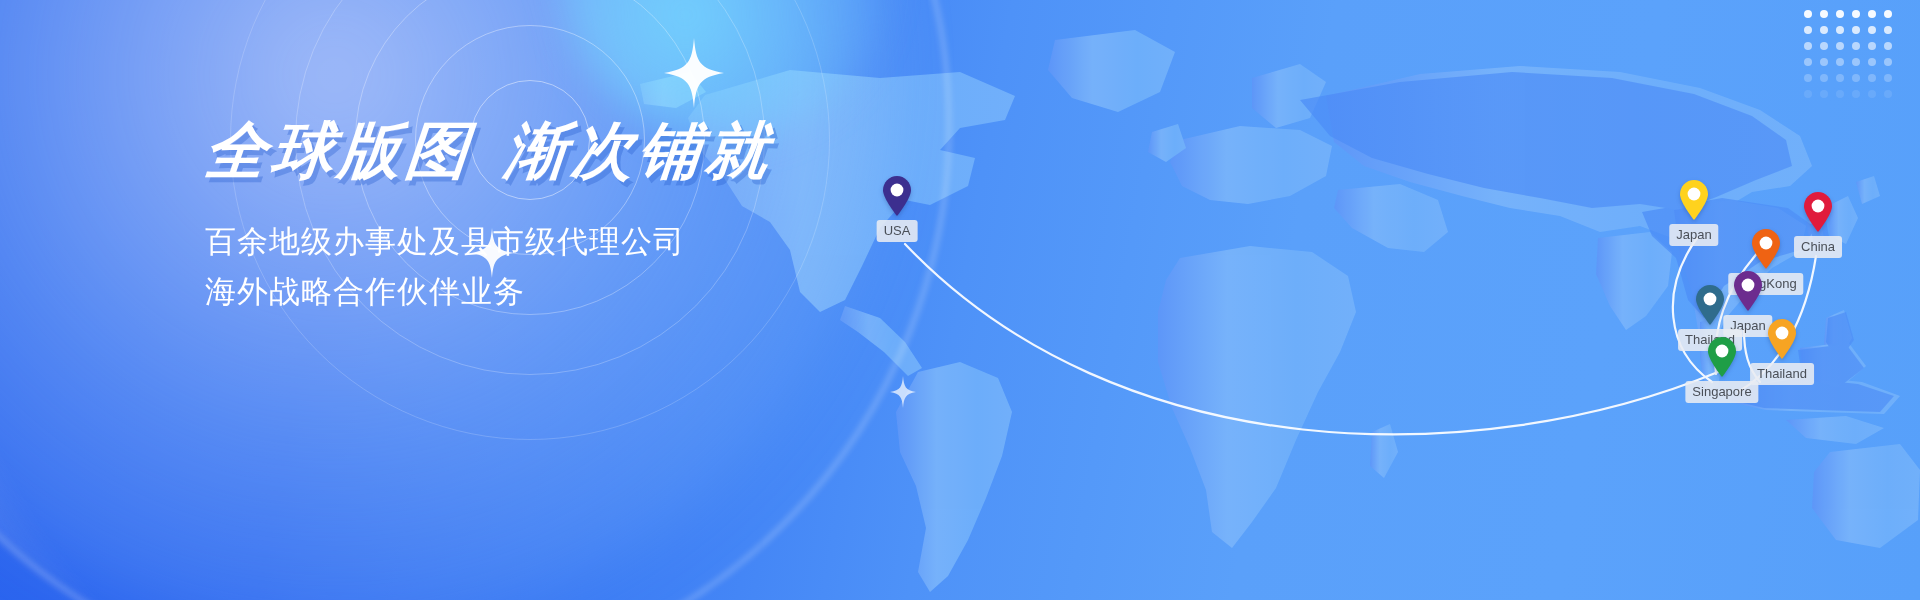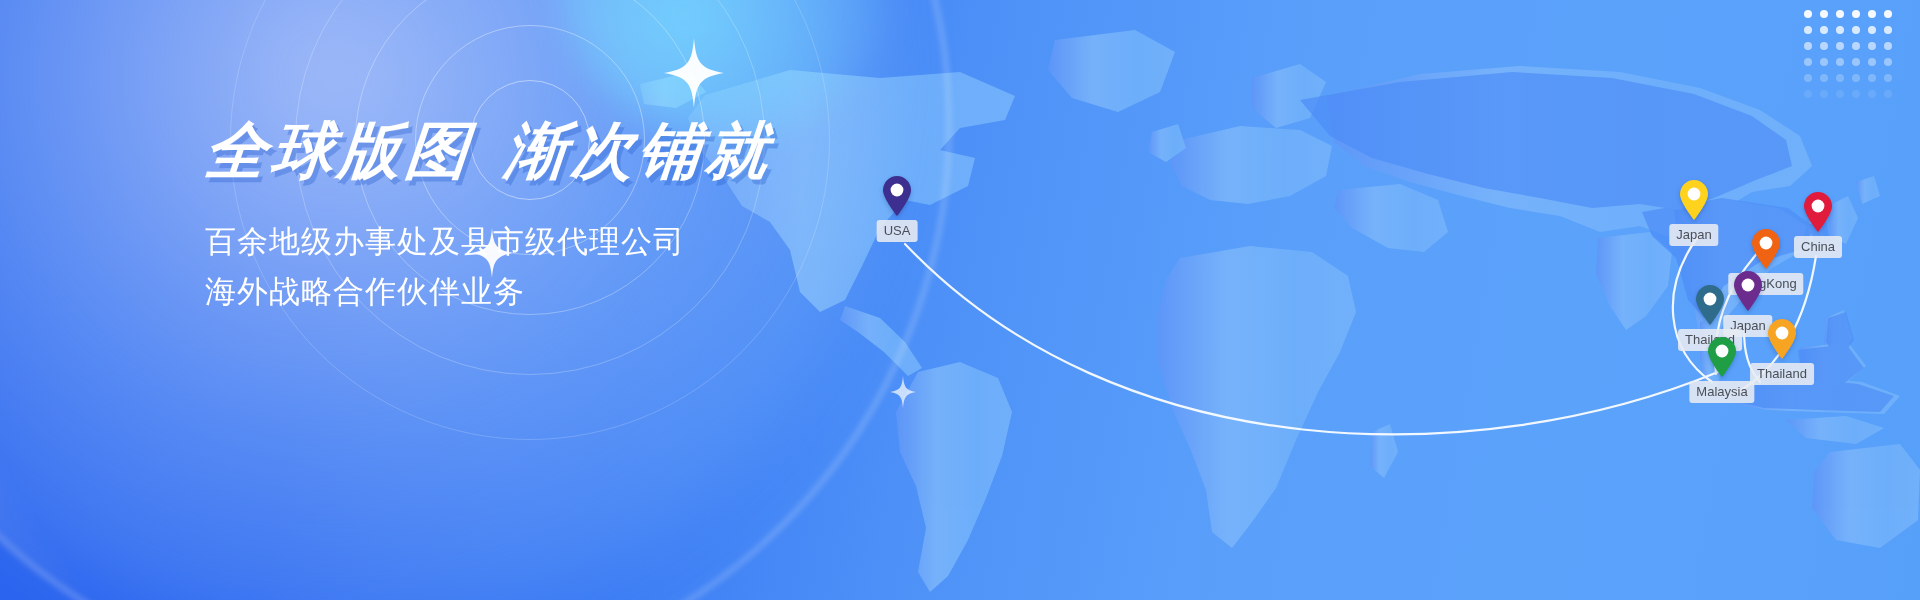--- a/index.html
+++ b/index.html
@@ -406,21 +406,21 @@
         </div>
         <div class="mlabel">Thailand</div>
       </div>
       <div class="marker" style="left: 1722px; top: 377px;">
         <div class="pin">
           <svg width="30" height="40" viewBox="0 0 30 40">
             <path d="M15 40 C15 40 29 22.5 29 14.2 C29 6.4 22.7 0 15 0 C7.3 0 1 6.4 1 14.2 C1 22.5 15 40 15 40 Z" fill="#1f9e46"></path>
             <circle cx="15" cy="14" r="6.4" fill="#ffffff"></circle>
           </svg>
         </div>
-        <div class="mlabel">Malaysia</div>
+        <div class="mlabel">Singapore</div>
       </div>
     </div>
 
   <div class="copy">
     <div class="headline">
       <span>全球版图</span><span class="gap"></span><span>渐次铺就</span>
     </div>
     <div class="lines">
       <div class="line">百余地级办事处及县市级代理公司</div>
       <div class="line">海外战略合作伙伴业务</div>

